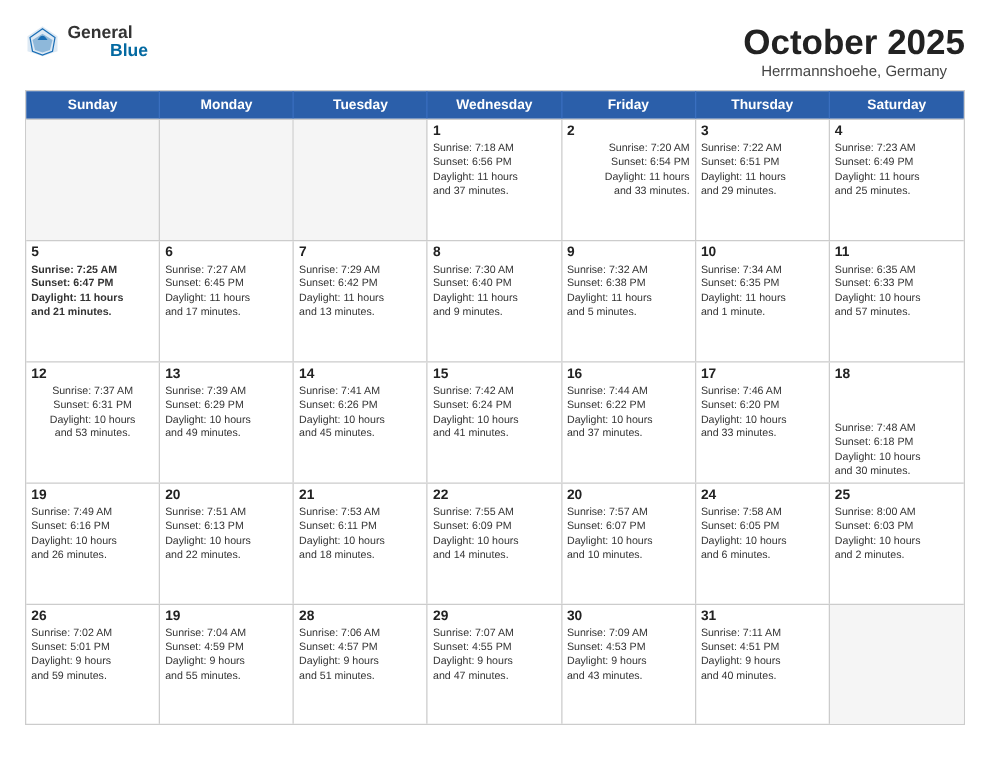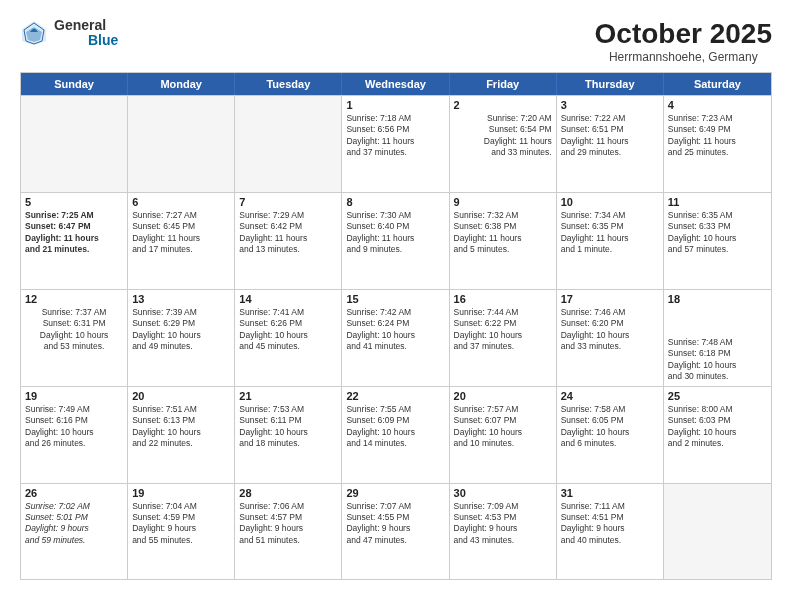--- a/index.html
+++ b/index.html
@@ -329,21 +329,21 @@
             <span class="day-num">25</span>
             <div class="cell-text" style="white-space: pre-line;">Sunrise: 8:00 AM
 Sunset: 6:03 PM
 Daylight: 10 hours
 and 2 minutes.</div>
           </div>
         </div>
         <div class="cal-row">
           <div class="cal-cell">
             <span class="day-num">26</span>
-            <div class="cell-text" style="white-space: pre-line; font-style: italic;">Sunrise: 7:02 AM
+            <div class="cell-text" style="white-space: pre-line;">Sunrise: 7:02 AM
 Sunset: 5:01 PM
 Daylight: 9 hours
 and 59 minutes.</div>
           </div>
           <div class="cal-cell">
             <span class="day-num">19</span>
             <div class="cell-text" style="white-space: pre-line;">Sunrise: 7:04 AM
 Sunset: 4:59 PM
 Daylight: 9 hours
 and 55 minutes.</div>

